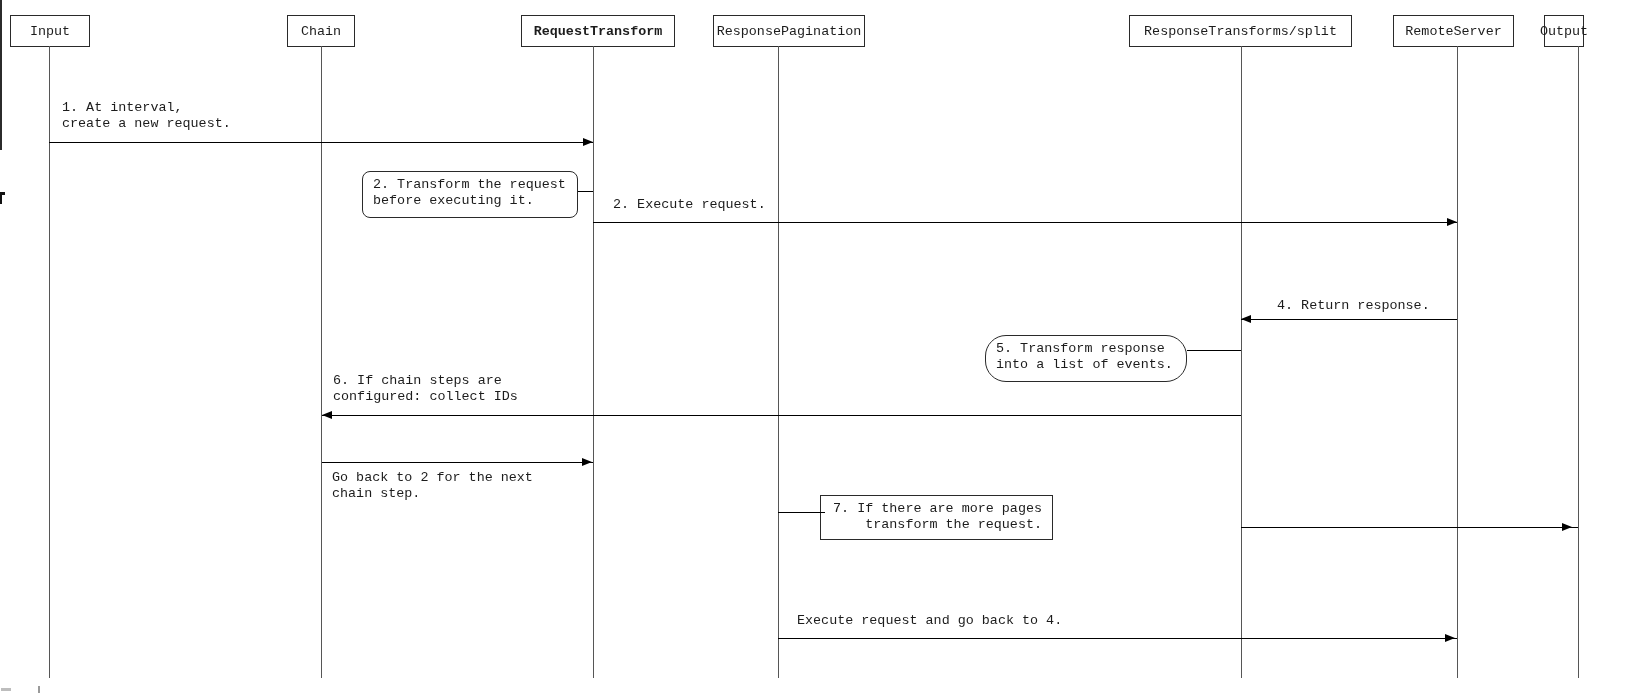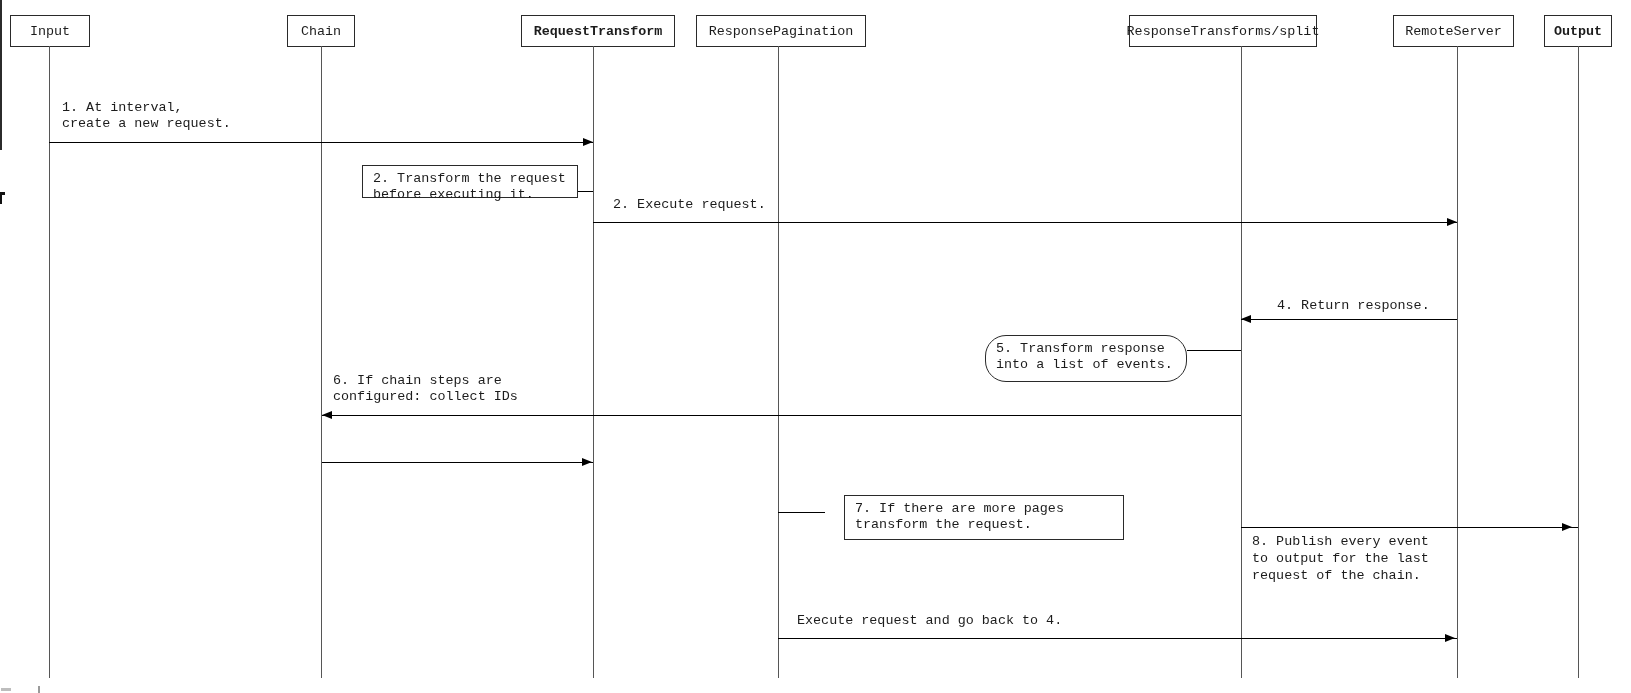--- a/index.html
+++ b/index.html
@@ -44,47 +44,47 @@
 
   <div class="actor" style="left:10px;   width:80px;">
       <span>Input</span>
     </div>
   <div class="actor" style="left:287px;  width:68px;">
       <span>Chain</span>
     </div>
   <div class="actor" style="left:521px;  width:154px;font-weight:bold;">
       <span>RequestTransform</span>
     </div>
-  <div class="actor" style="left:696px;  width:170px;">
+  <div class="actor" style="left:713px;  width:152px;">
       <span>ResponsePagination</span>
     </div>
-  <div class="actor" style="left:1129px; width:188px;">
+  <div class="actor" style="left:1129px; width:223px;">
       <span>ResponseTransforms/split</span>
     </div>
   <div class="actor" style="left:1393px; width:121px;">
       <span>RemoteServer</span>
     </div>
-  <div class="actor" style="left:1544px; width:68px;font-weight:bold;">
+  <div class="actor" style="left:1544px; width:40px;">
       <span>Output</span>
     </div>
 
   <div class="lifeline" style="left:49px;"></div>
   <div class="lifeline" style="left:321px;"></div>
   <div class="lifeline" style="left:593px;"></div>
   <div class="lifeline" style="left:778px;"></div>
   <div class="lifeline" style="left:1241px;"></div>
   <div class="lifeline" style="left:1457px;"></div>
   <div class="lifeline" style="left:1578px;"></div>
 
   <div class="msg-label" style="left:62px; top:100px;">1. At interval,
 create a new request.</div>
   <div class="msg-line" style="left:49px; top:142px; width:544px;"></div>
   <div class="head right" style="left:583px; top:138px;"></div>
 
-  <div class="note" style="left:362px; top:165px; width:216px; height:33px;">2. Transform the request
+  <div class="note" style="left:362px; top:171px; width:216px; height:47px;border-radius:8px;">2. Transform the request
 before executing it.</div>
   <div class="connector" style="left:578px; top:191px; width:15px;"></div>
 
   <div class="msg-label" style="left:613px; top:197px;">2. Execute request.</div>
   <div class="msg-line" style="left:593px; top:222px; width:864px;"></div>
   <div class="head right" style="left:1447px; top:218px;"></div>
 
   <div class="msg-label" style="left:1277px; top:298px;text-align:right;">4. Return response.</div>
   <div class="msg-line" style="left:1241px; top:319px; width:216px;"></div>
   <div class="head left" style="left:1241px; top:315px;"></div>
@@ -93,28 +93,27 @@
 into a list of events.</div>
   <div class="connector" style="left:1187px; top:350px; width:54px;"></div>
 
   <div class="msg-label" style="left:333px; top:373px;">6. If chain steps are
 configured: collect IDs</div>
   <div class="msg-line" style="left:322px; top:415px; width:919px;"></div>
   <div class="head left" style="left:322px; top:411px;"></div>
 
   <div class="msg-line" style="left:322px; top:462px; width:271px;"></div>
   <div class="head right" style="left:582px; top:458px;"></div>
+  <div class="msg-label" style="left:332px; top:470px;">Go back to 2 for the next
+chain step.</div>
 
-  <div class="note" style="left:844px; top:495px; width:280px; height:45px;">7. If there are more pages
+  <div class="note" style="left:820px; top:495px; width:233px; height:45px;text-align:right;">7. If there are more pages
 transform the request.</div>
   <div class="connector" style="left:778px; top:512px; width:47px;"></div>
 
   <div class="msg-line" style="left:1241px; top:527px; width:337px;"></div>
   <div class="head right" style="left:1562px; top:523px;"></div>
-  <div class="msg-label lh17" style="left:1252px; top:534px;">8. Publish every event
-to output for the last
-request of the chain.</div>
 
   <div class="msg-label" style="left:797px; top:613px;">Execute request and go back to 4.</div>
   <div class="msg-line" style="left:778px; top:638px; width:679px;"></div>
   <div class="head right" style="left:1445px; top:634px;"></div>
 
 </div>
 
 </body></html>

